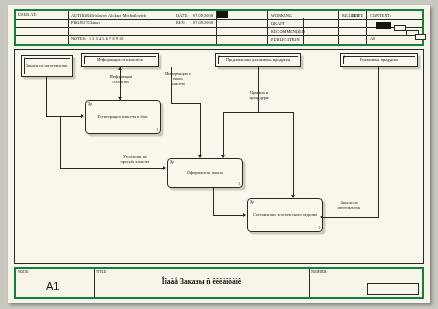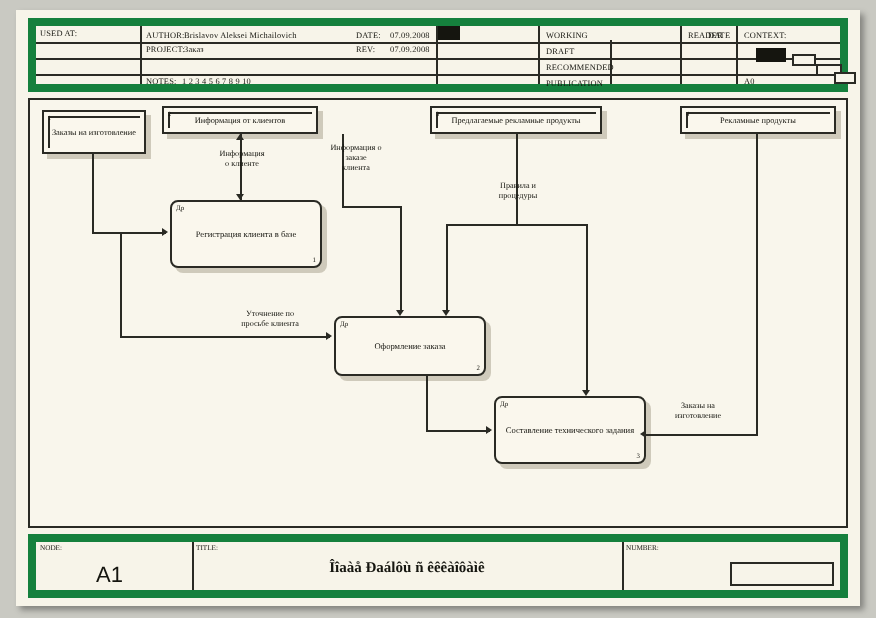--- a/index.html
+++ b/index.html
@@ -9,21 +9,21 @@
     background:#c9c9c2;
   }
   
   #sheet{
     position:absolute;left:8px;top:5px;width:422px;height:298px;
     background:#f7f4e9;
     box-shadow:2px 2px 3px rgba(0,0,0,.35);
   }
   .frame{
     position:absolute;box-sizing:border-box;
-    border:4px solid #15803d;
+    border:2px solid #15803d;
   }
   
   #header{left:6px;top:4px;width:410px;height:37px;}
   .hcell{
     position:absolute;box-sizing:border-box;
     font-size:4.2px;letter-spacing:.1px;color:#15150f;
     padding:1px 2px;white-space:nowrap;overflow:hidden;
   }
   .vline{position:absolute;top:0;bottom:0;width:0;border-left:1px solid #2a2a24;}
   .hline{position:absolute;left:0;right:0;height:0;border-top:1px solid #2a2a24;}
@@ -242,21 +242,21 @@
 
     <div id="footer" class="frame">
       <div class="vline" style="left:78px;"></div>
       <div class="vline" style="left:293px;"></div>
 
       <div class="ftag" style="left:2px;">NODE:</div>
       <div id="nodeval">A1</div>
 
       <div class="ftag" style="left:80px;">TITLE:</div>
       <div class="fcell" style="left:78px;width:215px;">
-        <div id="titleval">Îîaàå Ðaálôù  ñ êêêàîôàìê</div>
+        <div id="titleval">Îîaàå Заказы  ñ êêêàîôàìê</div>
       </div>
 
       <div class="ftag" style="left:295px;">NUMBER:</div>
       <div id="numbox"></div>
     </div>
 
   </div>
 </div>
 
 </body></html>

